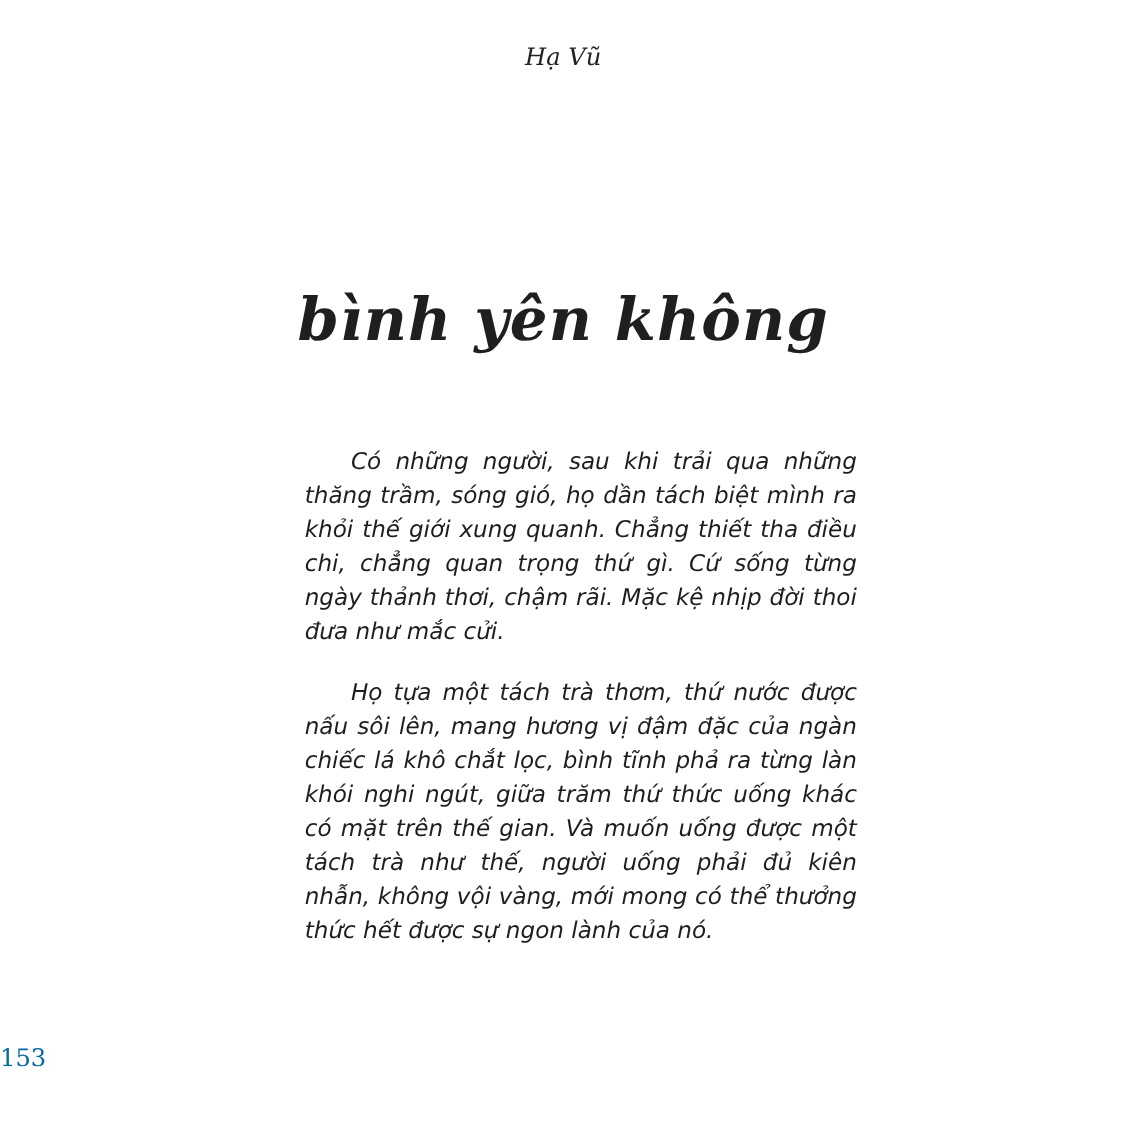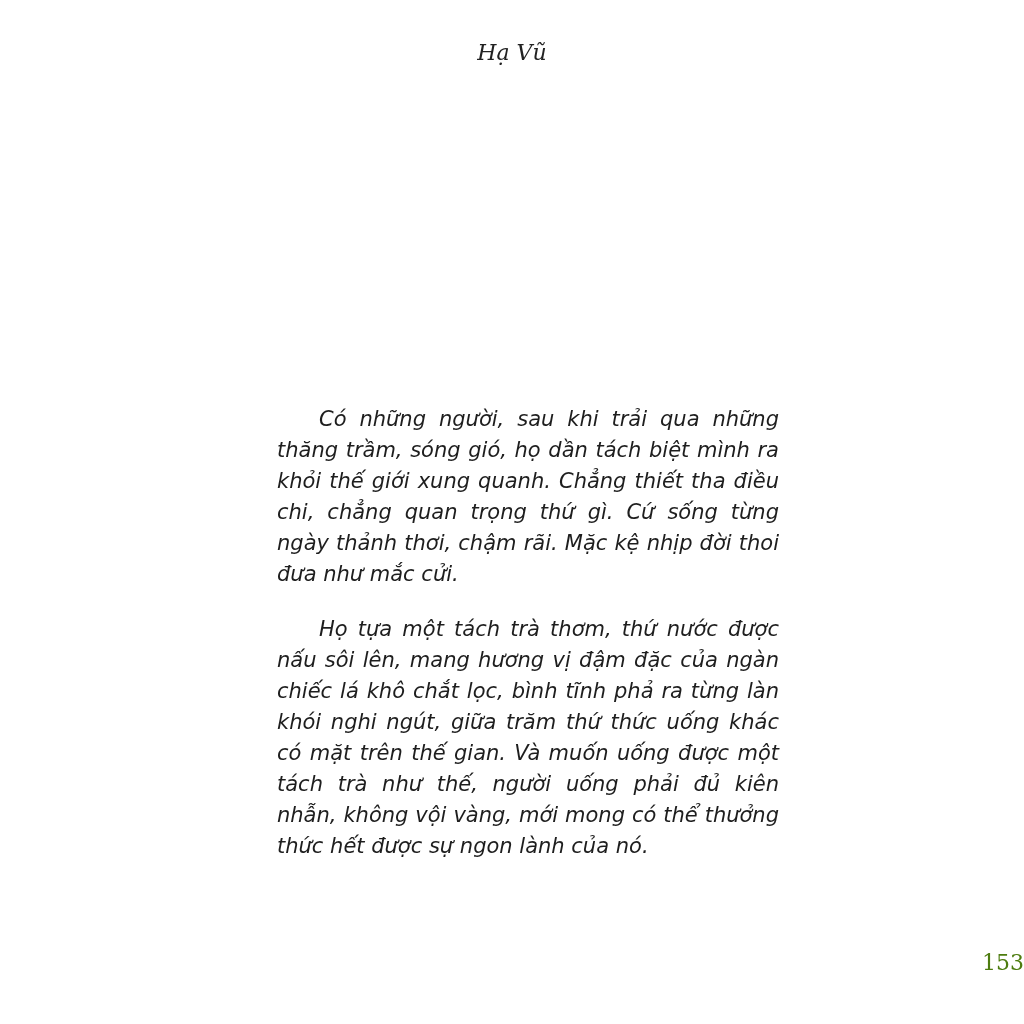--- a/index.html
+++ b/index.html
@@ -70,34 +70,35 @@
   }
   .body-block p {
     margin: 0 0 24px 0;
     text-indent: 42px;
   }
   .page-number {
     position: absolute;
     top: 950px;
     left: 0;
     width: 100%;
-    text-align: right;
+    text-align: left;
     font-family: "DejaVu Serif", "Liberation Serif", serif;
     font-size: 22px;
-    color: #4d7c0f;
+    color: #0369a1;
   }
 </style>
 </head>
 <body>
 
 <div class="page">
 
   <div class="running-header">Hạ Vũ</div>
 
 
+  <div class="chapter-title-script">bình yên không</div>
 
   <div class="body-block">
     <p>Có những người, sau khi trải qua những thăng trầm, sóng gió, họ dần tách biệt mình ra khỏi thế giới xung quanh. Chẳng thiết tha điều chi, chẳng quan trọng thứ gì. Cứ sống từng ngày thảnh thơi, chậm rãi. Mặc kệ nhịp đời thoi đưa như mắc cửi.</p>
     <p>Họ tựa một tách trà thơm, thứ nước được nấu sôi lên, mang hương vị đậm đặc của ngàn chiếc lá khô chắt lọc, bình tĩnh phả ra từng làn khói nghi ngút, giữa trăm thứ thức uống khác có mặt trên thế gian. Và muốn uống được một tách trà như thế, người uống phải đủ kiên nhẫn, không vội vàng, mới mong có thể thưởng thức hết được sự ngon lành của nó.</p>
   </div>
 
   <div class="page-number">153</div>
 
 </div>
 

